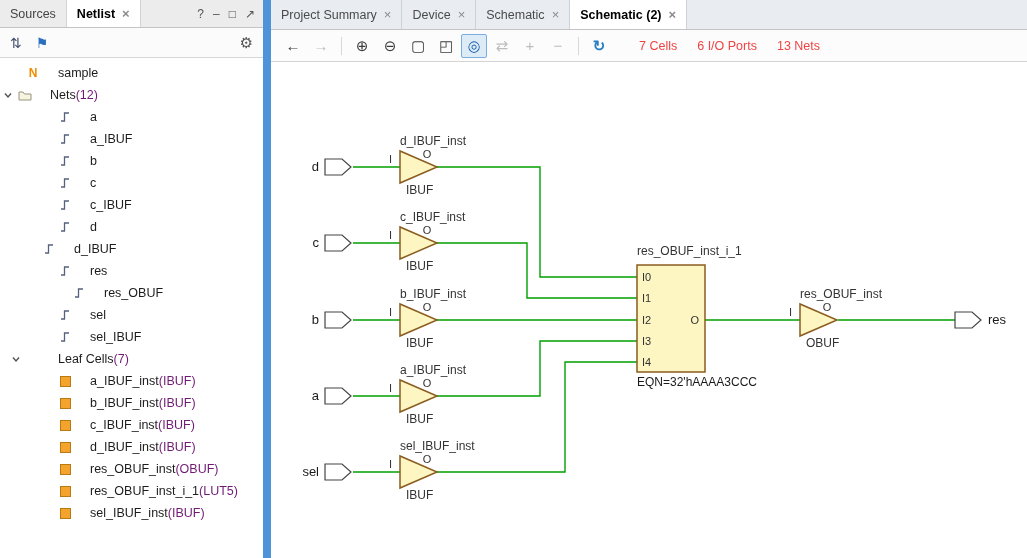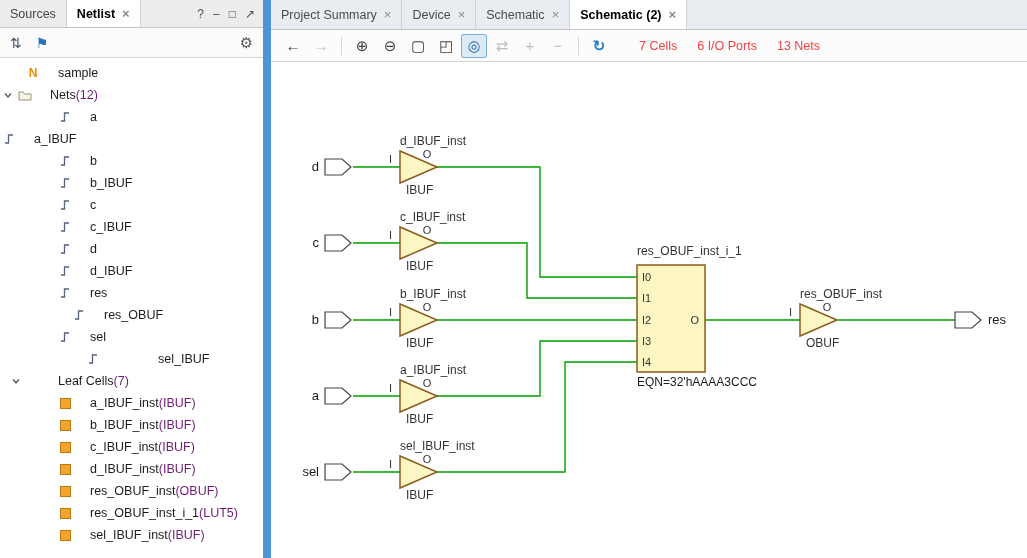--- a/index.html
+++ b/index.html
@@ -114,21 +114,21 @@
           <span class="tmeta">(12)</span>
         </div>
         <div class="trow" style="padding-left: 56px;">
           <span class="ticon">
             <svg width="12" height="12" viewBox="0 0 12 12">
               <polyline points="2,10 5.5,10 5.5,2 10,2" fill="none" stroke="#55617d" stroke-width="1.3"></polyline>
             </svg>
           </span>
           <span class="tlabel">a</span>
         </div>
-        <div class="trow" style="">
+        <div class="trow" style="padding-left: 56px;">
           <span class="ticon">
             <svg width="12" height="12" viewBox="0 0 12 12">
               <polyline points="2,10 5.5,10 5.5,2 10,2" fill="none" stroke="#55617d" stroke-width="1.3"></polyline>
             </svg>
           </span>
           <span class="tlabel">a_IBUF</span>
         </div>
         <div class="trow" style="padding-left: 56px;">
           <span class="ticon">
             <svg width="12" height="12" viewBox="0 0 12 12">
@@ -136,47 +136,39 @@
             </svg>
           </span>
           <span class="tlabel">b</span>
         </div>
         <div class="trow" style="padding-left: 56px;">
           <span class="ticon">
             <svg width="12" height="12" viewBox="0 0 12 12">
               <polyline points="2,10 5.5,10 5.5,2 10,2" fill="none" stroke="#55617d" stroke-width="1.3"></polyline>
             </svg>
           </span>
-          <span class="tlabel">b_IBUF</span>
-        </div>
-        <div class="trow" style="padding-left: 56px;">
-          <span class="ticon">
-            <svg width="12" height="12" viewBox="0 0 12 12">
-              <polyline points="2,10 5.5,10 5.5,2 10,2" fill="none" stroke="#55617d" stroke-width="1.3"></polyline>
-            </svg>
-          </span>
           <span class="tlabel">c</span>
         </div>
         <div class="trow" style="padding-left: 56px; text-align: center;">
           <span class="ticon">
             <svg width="12" height="12" viewBox="0 0 12 12">
               <polyline points="2,10 5.5,10 5.5,2 10,2" fill="none" stroke="#55617d" stroke-width="1.3"></polyline>
             </svg>
           </span>
           <span class="tlabel">c_IBUF</span>
         </div>
         <div class="trow" style="padding-left: 56px;">
           <span class="ticon">
             <svg width="12" height="12" viewBox="0 0 12 12">
               <polyline points="2,10 5.5,10 5.5,2 10,2" fill="none" stroke="#55617d" stroke-width="1.3"></polyline>
             </svg>
           </span>
           <span class="tlabel">d</span>
         </div>
-        <div class="trow" style="padding-left: 56px; text-align: right;">
+        <div class="trow" style="padding-left: 40px; text-align: right;">
           <span class="ticon">
             <svg width="12" height="12" viewBox="0 0 12 12">
               <polyline points="2,10 5.5,10 5.5,2 10,2" fill="none" stroke="#55617d" stroke-width="1.3"></polyline>
             </svg>
           </span>
           <span class="tlabel">d_IBUF</span>
         </div>
         <div class="trow" style="padding-left: 56px;">
           <span class="ticon">
             <svg width="12" height="12" viewBox="0 0 12 12">
@@ -194,21 +186,21 @@
           <span class="tlabel">res_OBUF</span>
         </div>
         <div class="trow" style="padding-left: 56px;">
           <span class="ticon">
             <svg width="12" height="12" viewBox="0 0 12 12">
               <polyline points="2,10 5.5,10 5.5,2 10,2" fill="none" stroke="#55617d" stroke-width="1.3"></polyline>
             </svg>
           </span>
           <span class="tlabel">sel</span>
         </div>
-        <div class="trow" style="padding-left: 84px; gap: 40px;">
+        <div class="trow" style="padding-left: 56px;">
           <span class="ticon">
             <svg width="12" height="12" viewBox="0 0 12 12">
               <polyline points="2,10 5.5,10 5.5,2 10,2" fill="none" stroke="#55617d" stroke-width="1.3"></polyline>
             </svg>
           </span>
           <span class="tlabel">sel_IBUF</span>
         </div>
         <div class="trow" style="padding-left: 8px;">
           <span class="expander">
             <svg width="10" height="10" viewBox="0 0 10 10">

